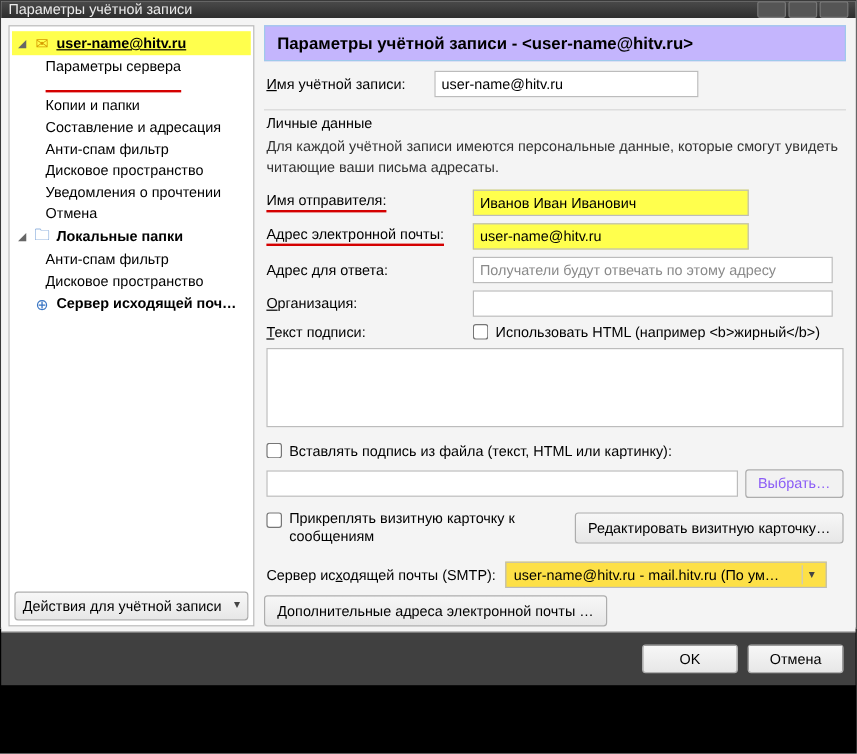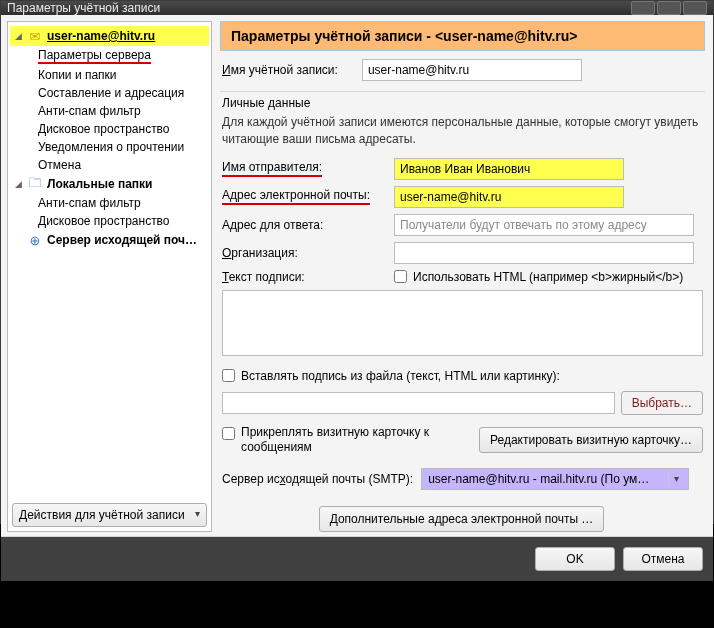--- a/index.html
+++ b/index.html
@@ -57,21 +57,21 @@
     align-items: center;
     gap: 4px;
     padding: 2px 2px 2px 4px;
     white-space: nowrap;
     cursor: default;
   }
   .tree-item.child { padding-left: 28px; }
   .tree-item.bold > .label { font-weight: bold; }
   .tree-item .label.underline { text-decoration: underline; }
   .tree-item.hl { background: #ffff4d; }
-  .redline .label { border-bottom: 2px solid #d40000; padding-bottom: 0; }
+  .redline .label { border-bottom: 2px solid #d40000; padding-bottom: 13px; }
   .twisty {
     width: 9px; height: 9px;
     display: inline-flex; align-items:center; justify-content:center;
     font-size: 9px; color: #666;
   }
   .twisty.placeholder { visibility: hidden; }
   .icon { width: 16px; height: 16px; display:inline-flex; align-items:center; justify-content:center; font-size:13px; }
   .icon.mail { color: #d69b00; }
   .icon.folder { color: #3a76c4; }
   .icon.globe { color: #3a76c4; }
@@ -88,21 +88,21 @@
   }
   .actions-btn:after { content:"▾"; font-size:10px; margin-left:4px; color:#444; }
   
   .main {
     flex: 1;
     padding: 6px 8px 4px 4px;
     overflow: hidden;
     display:flex; flex-direction:column;
   }
   .header-bar {
-    background: #fdba74;
+    background: #c4b5fd;
     border: 1px solid #9fc9eb;
     padding: 6px 10px;
     font-size: 14px;
     color: #000;
   }
   .header-bar .strong { font-weight: bold; }
   .row { display:flex; align-items:center; gap:24px; margin: 8px 0 4px 2px; }
   .row label.lbl { white-space:nowrap; }
   .row label.lbl .ul { text-decoration: underline; }
   input.text {
@@ -153,48 +153,48 @@
   .file-row input.text { flex:1; }
   button.win {
     background: linear-gradient(#f7f7f7, #e7e7e7);
     border: 1px solid #adadad;
     border-radius: 3px;
     padding: 3px 10px;
     font-size: 12px;
     height: 24px;
   }
   button.win[disabled] {
-    color: #7f1d1d;
+    color: #8b5cf6;
     background: #f2f2f2;
   }
   .vcard-row {
     display:flex; align-items:center; gap:10px; margin-top:10px;
   }
   .vcard-row .vleft { display:flex; align-items:flex-start; gap:6px; flex:1; }
   .vcard-row .vlabel { max-width: 200px; line-height:1.3; }
   .smtp-row {
     display:flex; align-items:center; gap:8px; margin-top:12px;
   }
   .smtp-row label .ul { text-decoration: underline; }
   .smtp-select {
     flex:1;
     border:1px solid #bcbcbc;
     height:22px;
     display:flex; align-items:center; justify-content:space-between;
     padding: 0 4px 0 6px;
-    background:#c4b5fd;
+    background:#fde047;
     overflow:hidden;
     white-space:nowrap;
   }
   .smtp-select .caret {
     width:16px; height:16px; border-left:1px solid #c8c8c8;
     display:flex; align-items:center; justify-content:center;
     font-size:10px; color:#444;
   }
-  .extra-row { display:flex; justify-content:center; margin-top:16px; }
+  .extra-row { display:flex; justify-content:flex-start; margin-top:6px; }
   .footer {
     border-top:1px solid #d7d7d7;
     padding:10px;
     display:flex; justify-content:flex-end; gap:8px;
     background:#404040;
   }
   .footer button.win { width:80px; }
 </style>
 </head>
 <body>

